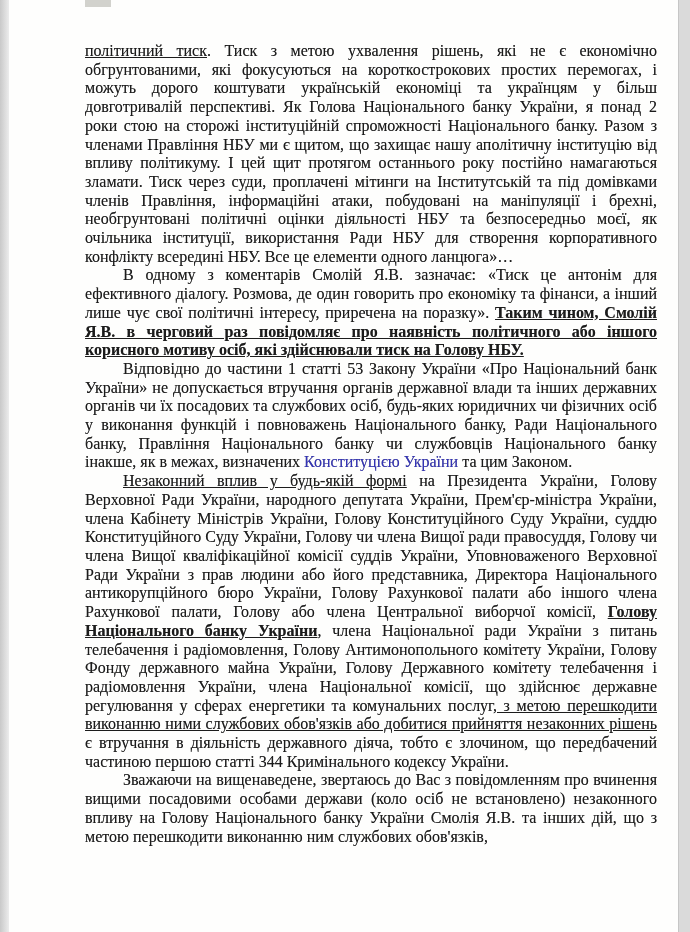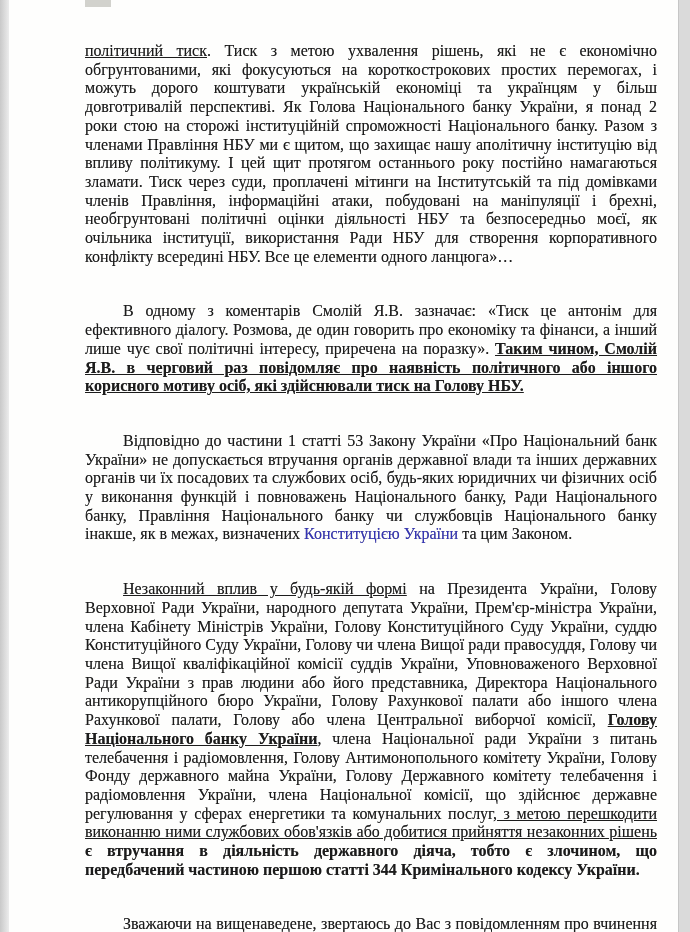--- a/index.html
+++ b/index.html
@@ -33,23 +33,23 @@
   }
   .text-block{
     position:absolute;left:85px;top:42px;width:572px;
     color:var(--text);
     font-size:16px;
     line-height:18.7px;
     text-align:justify;
     text-shadow:0 0 .5px rgba(40,40,40,.55);
   }
   p.para{margin:0;padding:0;}
-  p.indent{text-indent:38px;margin-top:36px;}
+  p.indent{text-indent:38px;}
   .u{text-decoration:underline;}
-  .b{font-weight:bold;}
+  .b{font-weight:normal;}
   .bu{font-weight:bold;text-decoration:underline;}
   a.link{color:var(--link);cursor:pointer;}
 </style>
 </head>
 <body>
 
 <div class="screen">
   <div class="edge-left"></div>
   <div class="edge-right"></div>
   <div class="artifact"></div>
@@ -57,16 +57,16 @@
   <div class="text-block">
 
     <p class="para"><span class="u">політичний тиск</span><span>. Тиск з метою ухвалення рішень, які не є економічно обгрунтованими, які фокусуються на короткострокових простих перемогах, і можуть дорого коштувати українській економіці та українцям у більш довготривалій перспективі. Як Голова Національного банку України, я понад 2 роки стою на сторожі інституційній спроможності Національного банку. Разом з членами Правління НБУ ми є щитом, що захищає нашу аполітичну інституцію від впливу політикуму. І цей щит протягом останнього року постійно намагаються зламати. Тиск через суди, проплачені мітинги на Інститутській та під домівками членів Правління, інформаційні атаки, побудовані на маніпуляції і брехні, необгрунтовані політичні оцінки діяльності НБУ та безпосередньо моєї, як очільника інституції, використання Ради НБУ для створення корпоративного конфлікту всередині НБУ. Все це елементи одного ланцюга»…</span></p>
 
     <p class="para indent"><span>В одному з коментарів Смолій Я.В. зазначає: «Тиск це антонім для ефективного діалогу. Розмова, де один говорить про економіку та фінанси, а інший лише чує свої політичні інтересу, приречена на поразку». </span><span class="bu">Таким чином, Смолій Я.В. в черговий раз повідомляє про наявність політичного або іншого корисного мотиву осіб, які здійснювали тиск на Голову НБУ.</span></p>
 
     <p class="para indent"><span>Відповідно до частини 1 статті 53 Закону України «Про Національний банк України» не допускається втручання органів державної влади та інших державних органів чи їх посадових та службових осіб, будь-яких юридичних чи фізичних осіб у виконання функцій і повноважень Національного банку, Ради Національного банку, Правління Національного банку чи службовців Національного банку інакше, як в межах, визначених </span><a class="link">Конституцією України</a><span> та цим Законом.</span></p>
 
     <p class="para indent"><span class="u">Незаконний вплив у будь-якій формі</span><span> на Президента України, Голову Верховної Ради України, народного депутата України, Прем'єр-міністра України, члена Кабінету Міністрів України, Голову Конституційного Суду України, суддю Конституційного Суду України, Голову чи члена Вищої ради правосуддя, Голову чи члена Вищої кваліфікаційної комісії суддів України, Уповноваженого Верховної Ради України з прав людини або його представника, Директора Національного антикорупційного бюро України, Голову Рахункової палати або іншого члена Рахункової палати, Голову або члена Центральної виборчої комісії, </span><span class="bu">Голову Національного банку України</span><span>, члена Національної ради України з питань телебачення і радіомовлення, Голову Антимонопольного комітету України, Голову Фонду державного майна України, Голову Державного комітету телебачення і радіомовлення України, члена Національної комісії, що здійснює державне регулювання у сферах енергетики та комунальних послуг</span><span class="u">, з метою перешкодити виконанню ними службових обов'язків або добитися прийняття незаконних рішень</span><span class="b"> є втручання в діяльність державного діяча, тобто є злочином, що передбачений частиною першою статті 344 Кримінального кодексу України.</span></p>
 
-    <p class="para indent"><span>Зважаючи на вищенаведене, звертаюсь до Вас з повідомленням про вчинення вищими посадовими особами держави (коло осіб не встановлено) незаконного впливу на Голову Національного банку України Смолія Я.В. та інших дій, що з метою перешкодити виконанню ним державних обов'язків,</span></p>
+    <p class="para indent"><span>Зважаючи на вищенаведене, звертаюсь до Вас з повідомленням про вчинення вищими посадовими особами держави (коло осіб не встановлено) незаконного впливу на Голову Національного банку України Смолія Я.В. та інших дій, що з метою перешкодити виконанню ним службових обов'язків,</span></p>
 
   </div>
 </div>
 
 </body></html>

